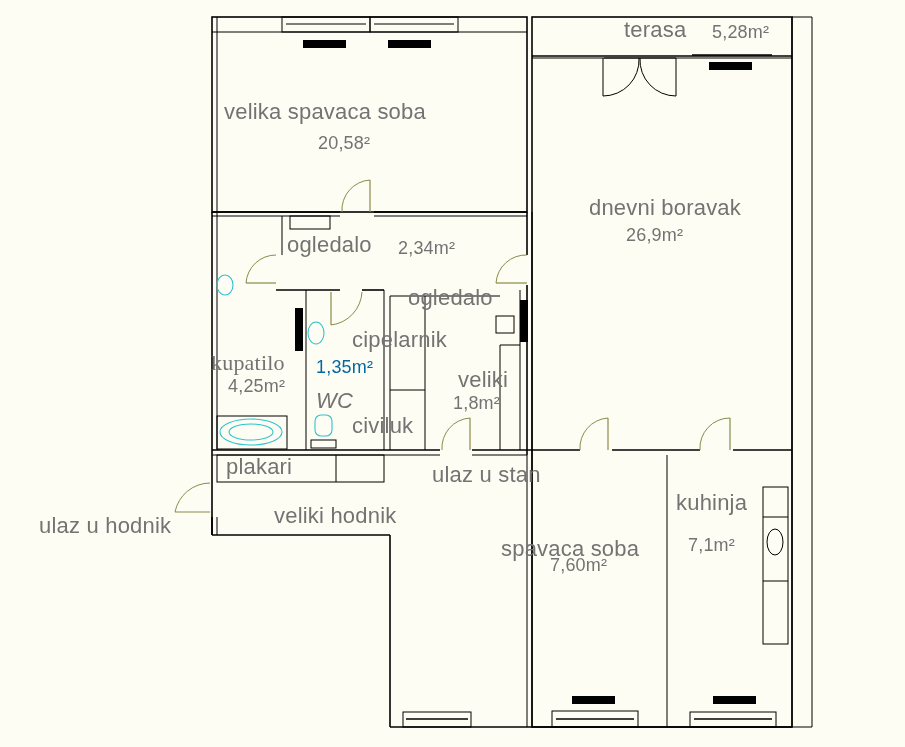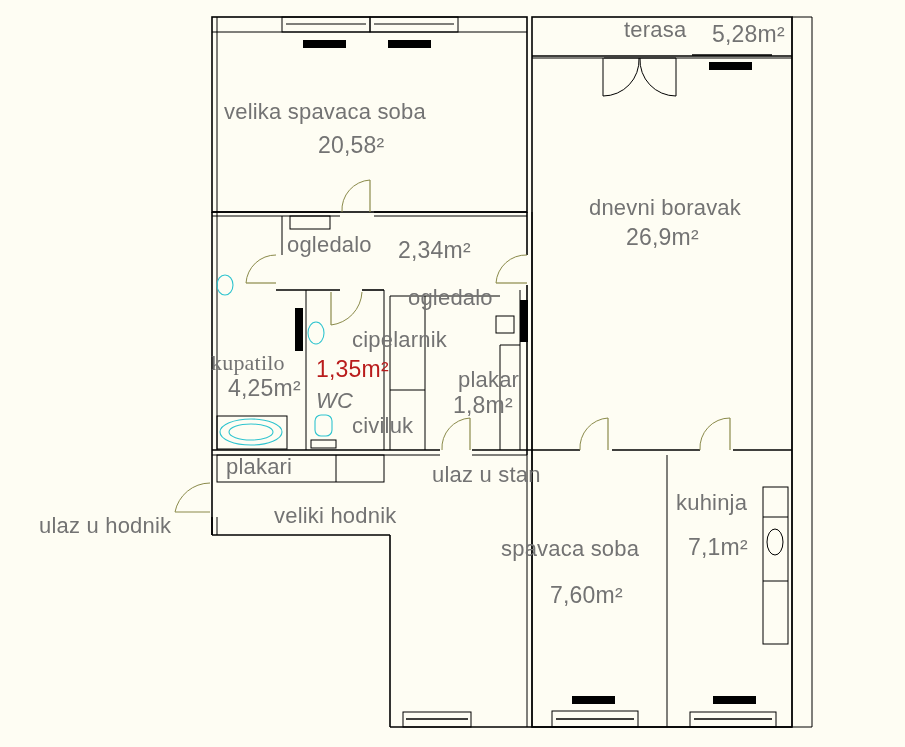--- a/index.html
+++ b/index.html
@@ -5,21 +5,21 @@
   html, body { margin:0; padding:0; }
   body { width:905px; height:747px; background:#fefdf3; overflow:hidden; position:relative; font-family:"Liberation Sans", sans-serif; }
   #plan { position:absolute; left:0; top:0; width:905px; height:747px; }
   .wall { stroke:#000; stroke-width:1.6; fill:none; }
   .thin { stroke:#000; stroke-width:1; fill:none; }
   .door { stroke:#8a8a4a; stroke-width:1; fill:none; }
   .doorleaf { stroke:#8a8a4a; stroke-width:1.2; fill:#fefdf3; }
   .fixture { stroke:#2fc4cf; stroke-width:1.1; fill:none; }
   .bar { fill:#000; }
   .lbl { position:absolute; color:#737373; font-size:22px; white-space:nowrap; line-height:1; letter-spacing:0.2px; }
-  .area { font-size:23px; }
+  .area { font-size:18px; }
 </style>
 </head>
 <body>
 
 <svg id="plan" viewBox="0 0 905 747" xmlns="http://www.w3.org/2000/svg">
 
   <g>
 
     <rect class="wall" x="212" y="17" width="315" height="195"></rect>
     <line class="thin" x1="217" y1="17" x2="217" y2="212"></line>
@@ -154,29 +154,29 @@
 
 <div class="lbl" style="left:287px;top:234px;">ogledalo</div>
 <div class="lbl area" style="left:398px;top:239px;">2,34m²</div>
 
 <div class="lbl" style="left:408px;top:287px;">ogledalo</div>
 <div class="lbl" style="left:352px;top:329px;">cipelarnik</div>
 
 <div class="lbl" style="left:211px;top:352px;font-family:Liberation Serif, serif;">kupatilo</div>
 <div class="lbl area" style="left:228px;top:377px;">4,25m²</div>
 
-<div class="lbl area" style="left:316px;top:358px;color:#b91c1c;">1,35m²</div>
+<div class="lbl area" style="left:316px;top:358px;color:#0369a1;">1,35m²</div>
 <div class="lbl" style="left:316px;top:390px;font-style:italic;">WC</div>
 
-<div class="lbl" style="left:458px;top:369px;">plakar</div>
+<div class="lbl" style="left:458px;top:369px;">veliki</div>
 <div class="lbl area" style="left:433px;top:394px;margin-left:20px;">1,8m²</div>
 
 <div class="lbl" style="left:352px;top:415px;">civiluk</div>
 <div class="lbl" style="left:226px;top:456px;">plakari</div>
 <div class="lbl" style="left:384px;top:464px;padding-left:48px;">ulaz u stan</div>
 <div class="lbl" style="left:274px;top:505px;">veliki hodnik</div>
 <div class="lbl" style="left:39px;top:515px;">ulaz u hodnik</div>
 
 <div class="lbl" style="left:501px;top:538px;">spavaca soba</div>
-<div class="lbl area" style="left:550px;top:584px;">7,60m²</div>
+<div class="lbl area" style="left:550px;top:556px;">7,60m²</div>
 
 <div class="lbl" style="left:676px;top:492px;">kuhinja</div>
 <div class="lbl area" style="left:688px;top:536px;">7,1m²</div>
 
 </body></html>

